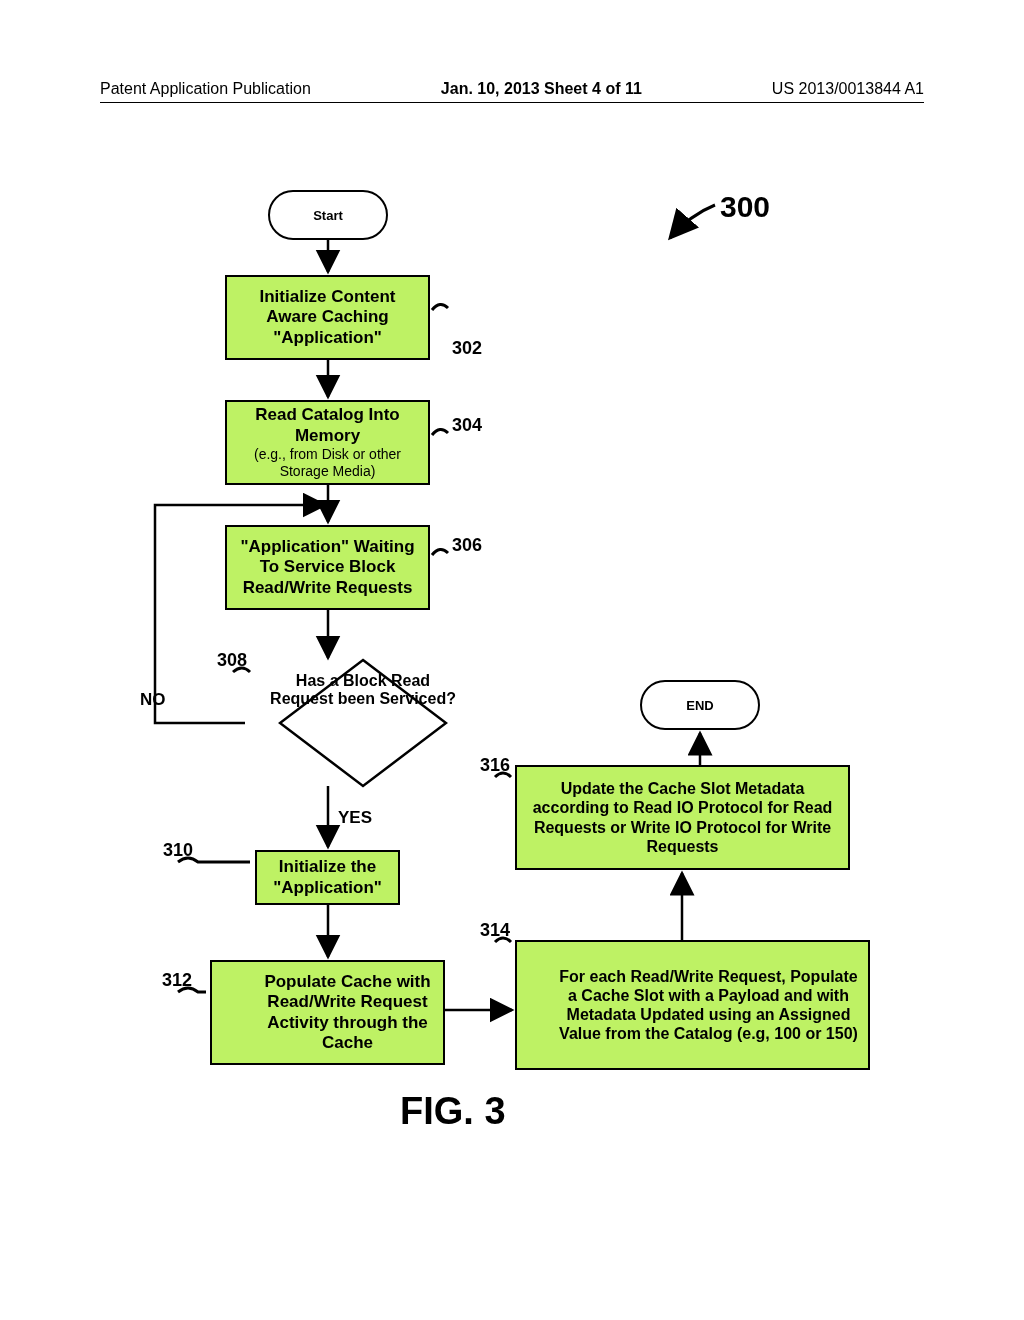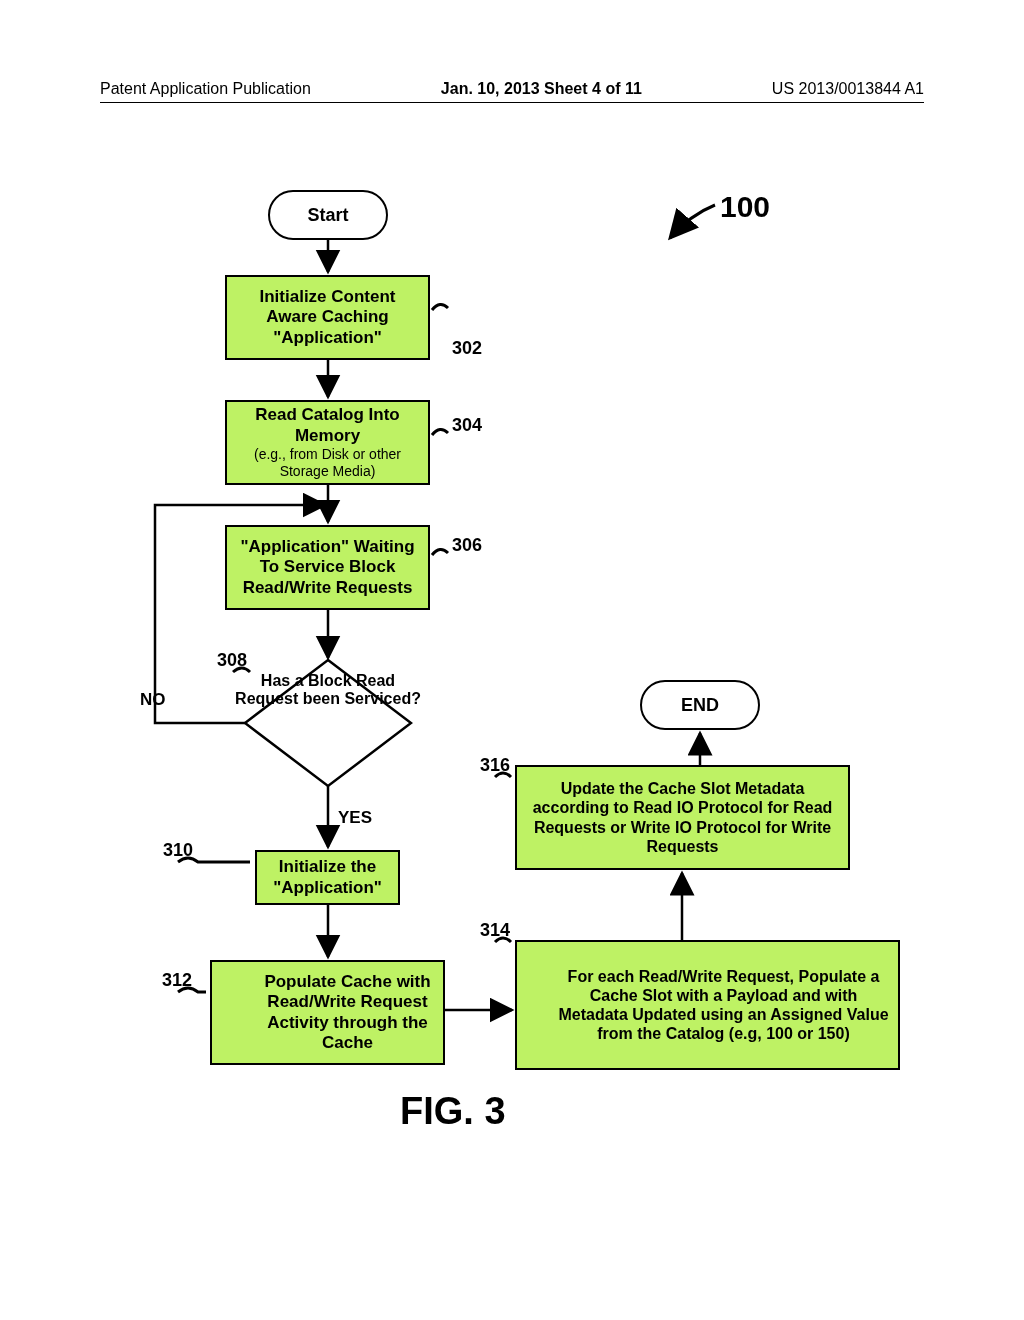--- a/index.html
+++ b/index.html
@@ -53,31 +53,32 @@
     padding: 6px 8px;
     background: #bef264;
   }
   .box .sub { font-size: 14px; font-weight: 400; }
 
   .terminator {
     position: absolute;
     border: 2.5px solid #000;
     border-radius: 999px;
     font-weight: 700;
-    font-size: 18px;
+    font-size: 13px;
     display: flex;
     align-items: center;
     justify-content: center;
     background: #fff;
   }
 
   .diamond {
     position: absolute;
     width: 170px;
     height: 130px;
+    margin-left: 35px;
   }
   .diamond svg {
     position: absolute;
     top: 0; left: 0;
     width: 100%; height: 100%;
   }
   .diamond .dtext {
     position: absolute;
     top: 14px;
     left: -8px;
@@ -119,21 +120,21 @@
 
 <div class="header">
   <span class="left">Patent Application Publication</span>
   <span class="center">Jan. 10, 2013  Sheet 4 of 11</span>
   <span class="right">US 2013/0013844 A1</span>
 </div>
 <div class="thin-line"></div>
 
 <div class="diagram">
 
-  <div class="ref" style="left:620px; top:30px; font-size:30px;">100</div>
+  <div class="ref" style="left:620px; top:30px; font-size:30px;">300</div>
   <svg class="wires" style="pointer-events:none">
     <defs>
       <marker id="arrow" markerWidth="12" markerHeight="12" refX="9" refY="5" orient="auto">
         <path d="M0,0 L10,5 L0,10 Z" fill="#000"></path>
       </marker>
     </defs>
     <path d="M615,45 Q590,55 570,78" fill="none" stroke="#000" stroke-width="3" marker-end="url(#arrow)"></path>
   </svg>
 
   <div class="terminator" style="left:168px; top:30px; width:120px; height:50px;">Start</div>
@@ -161,21 +162,21 @@
     <span>Initialize the "Application"</span>
   </div>
 
   <div class="box" style="left:110px; top:800px; width:235px; height:105px;padding-left:48px;">
     <span>Populate Cache with Read/Write Request Activity through the Cache</span>
   </div>
 
   <div class="box" style="left:415px; top:605px; width:335px; height:105px; font-size:16px;">
     <span>Update the Cache Slot Metadata according to Read IO Protocol for Read Requests or Write IO Protocol for Write Requests</span>
   </div>
-  <div class="box" style="left:415px; top:780px; width:385px; height:130px; font-size:16px;padding-left:40px;">
+  <div class="box" style="left:415px; top:780px; width:355px; height:130px; font-size:16px;padding-left:40px;">
     <span>For each Read/Write Request, Populate a Cache Slot with a Payload and with Metadata Updated using an Assigned Value from the Catalog (e.g, 100 or 150)</span>
   </div>
 
   <svg class="wires" style="pointer-events:none">
 
     <line x1="228" y1="80" x2="228" y2="112" stroke="#000" stroke-width="2.5" marker-end="url(#arrow)"></line>
 
     <line x1="228" y1="200" x2="228" y2="237" stroke="#000" stroke-width="2.5" marker-end="url(#arrow)"></line>
 
     <line x1="228" y1="325" x2="228" y2="362" stroke="#000" stroke-width="2.5" marker-end="url(#arrow)"></line>

